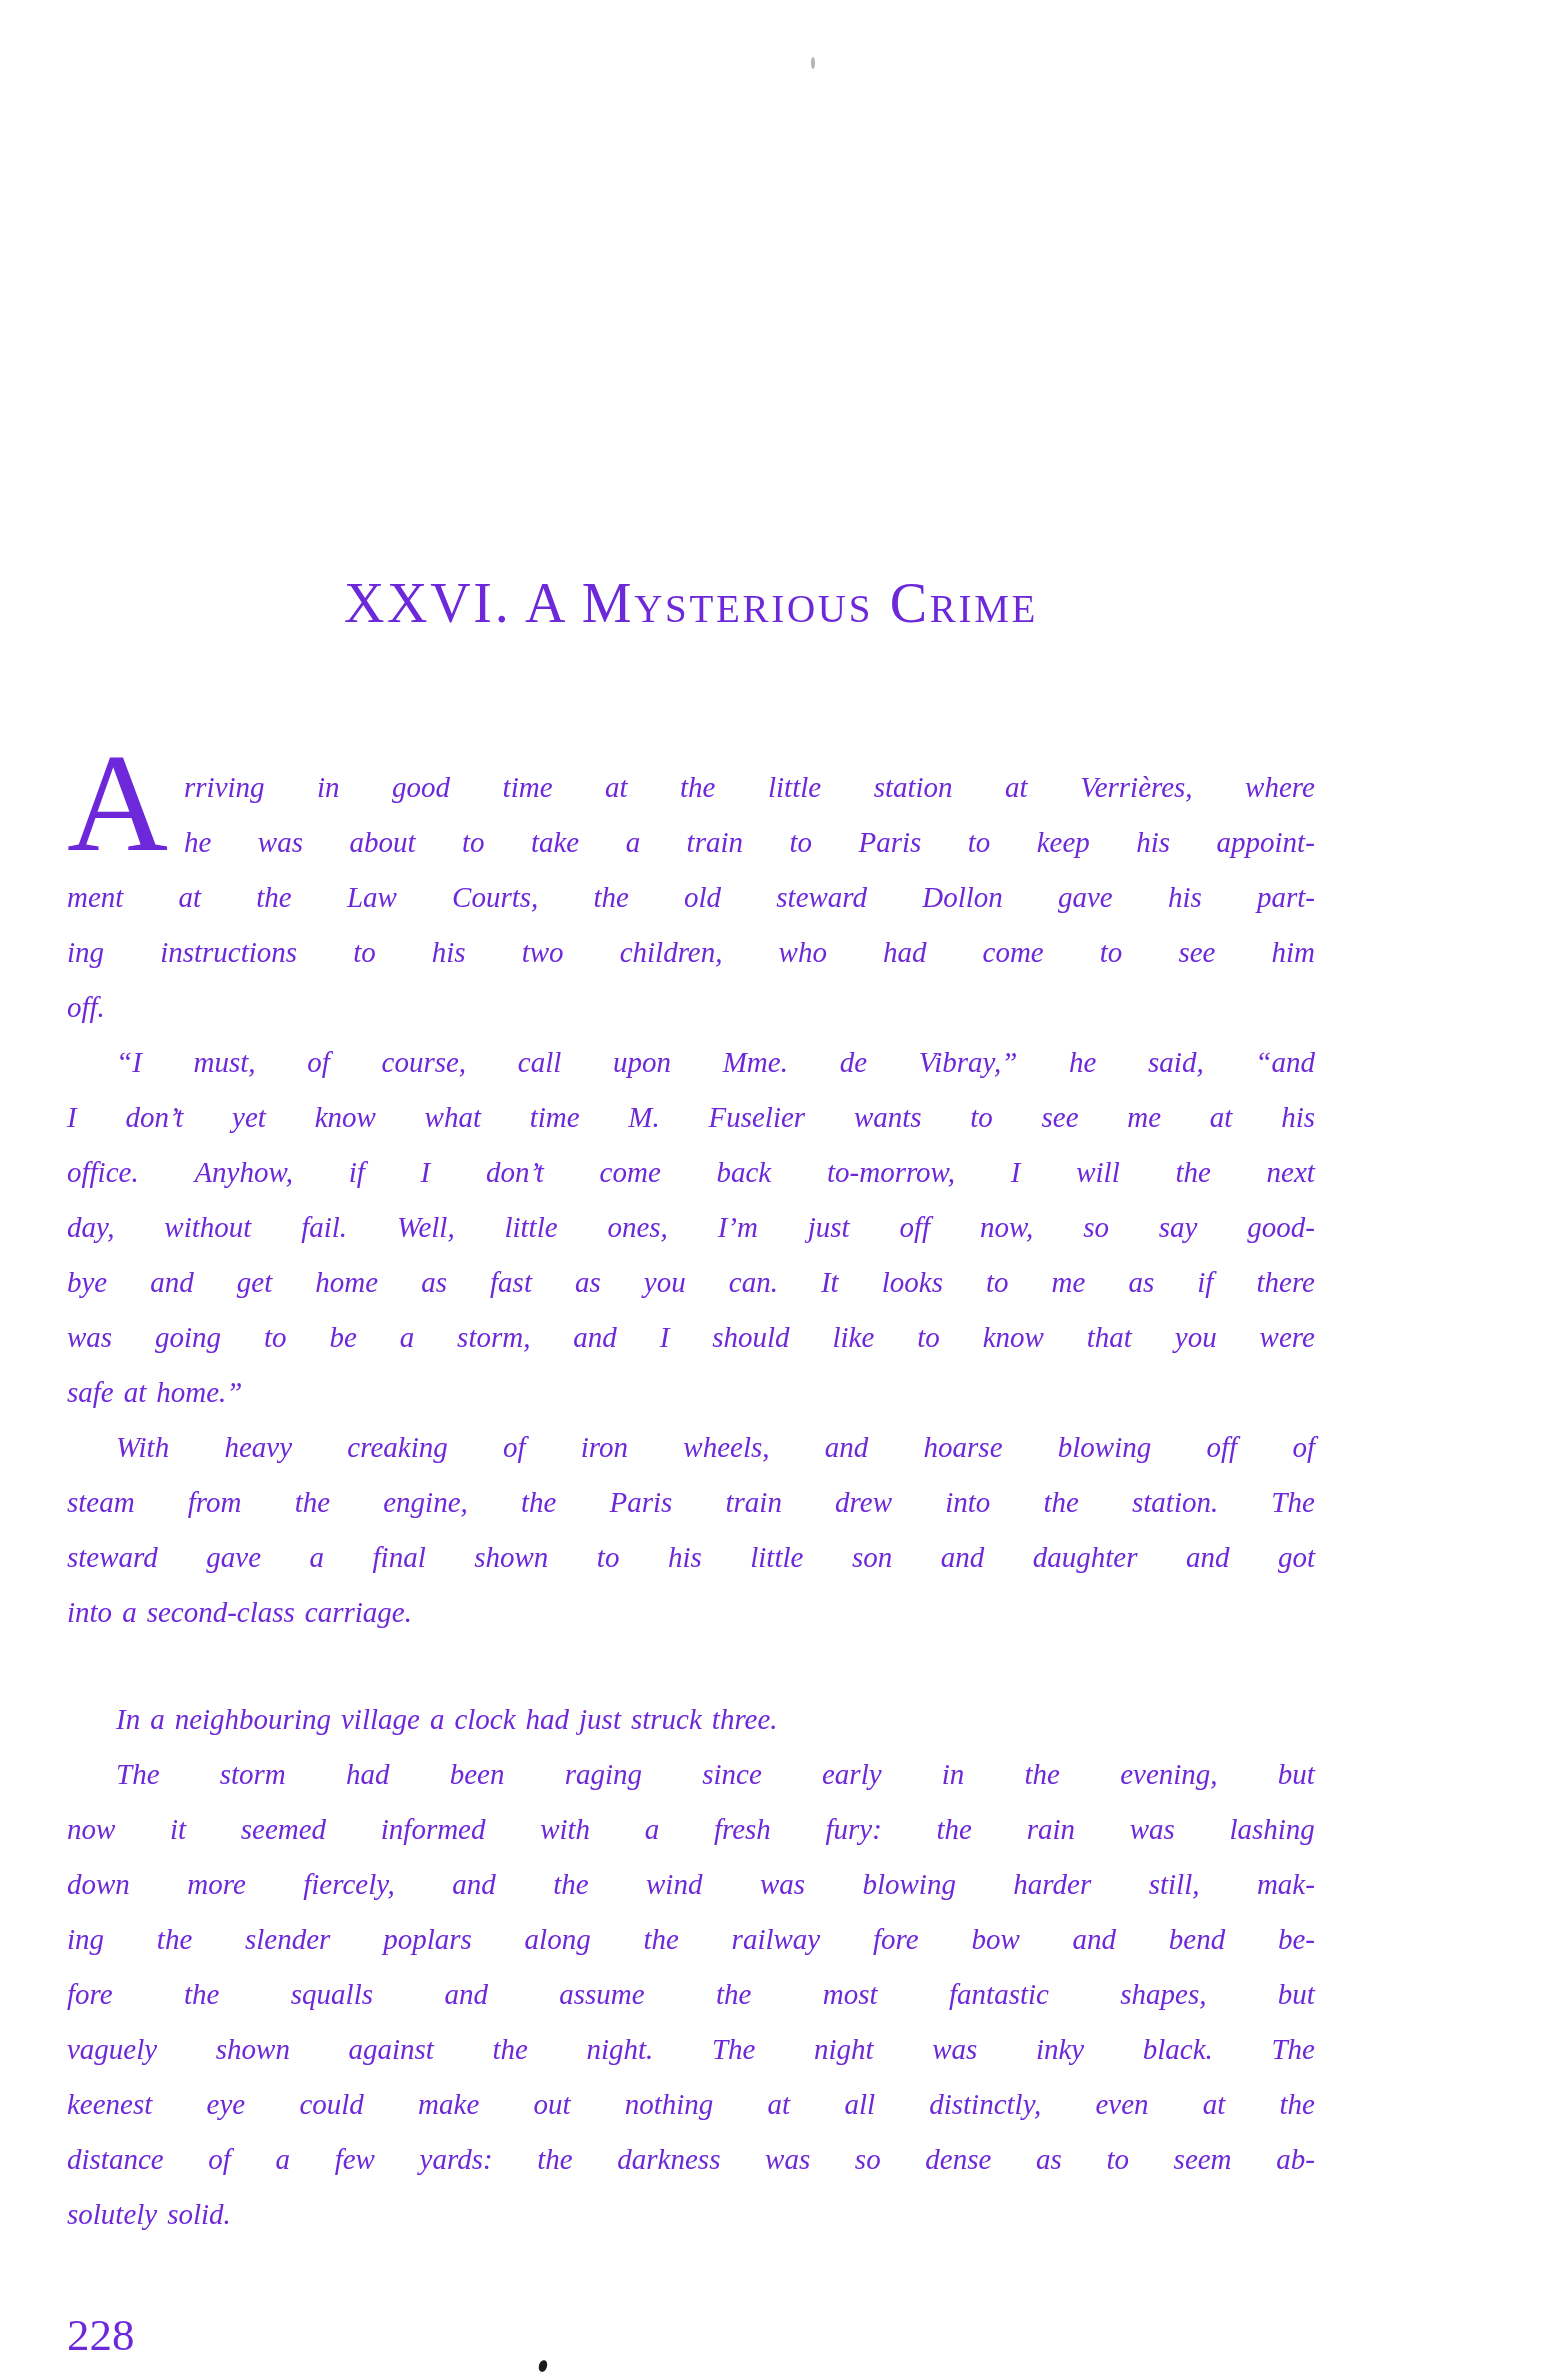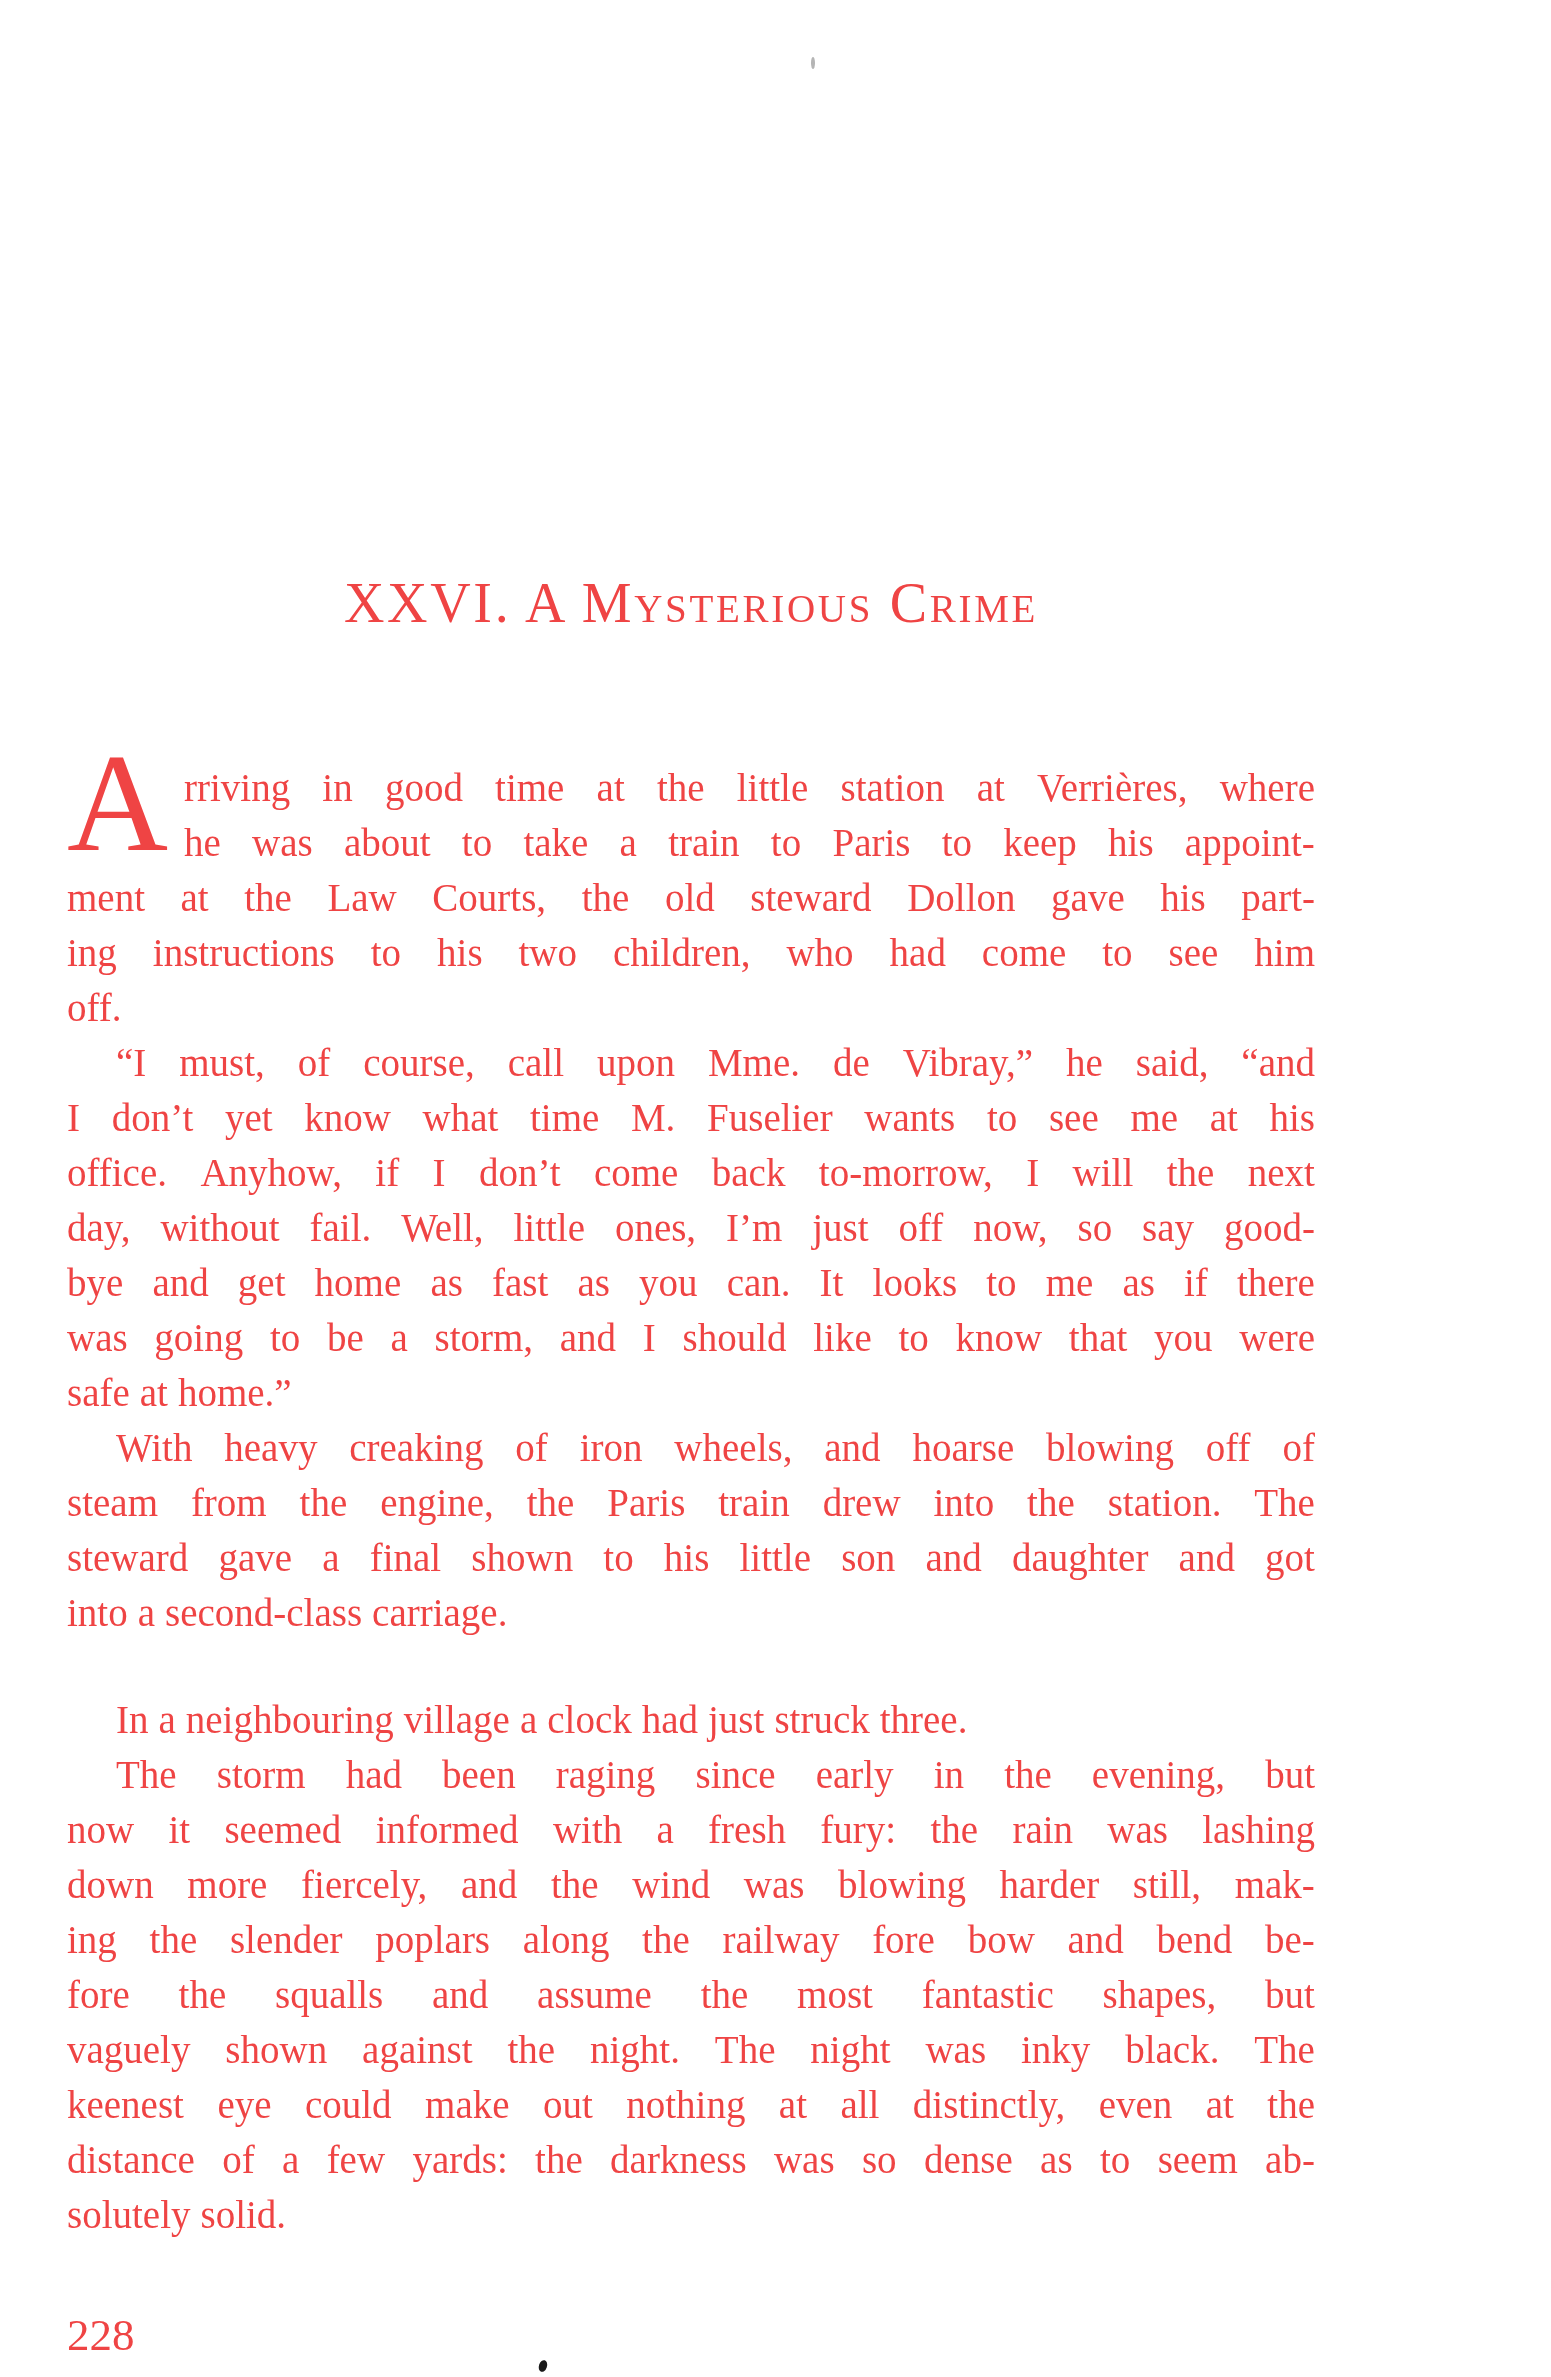--- a/index.html
+++ b/index.html
@@ -7,21 +7,21 @@
     padding: 0;
     background: #ffffff;
   }
   .page {
     position: relative;
     width: 1416px;
     height: 2377px;
     background: #ffffff;
     overflow: hidden;
     font-family: "Liberation Serif", serif;
-    color: #ef4444;
+    color: #6d28d9;
   }
   .chapter-title {
     position: absolute;
     left: 67px;
     top: 571px;
     width: 1248px;
     text-align: center;
     font-variant: small-caps;
     font-size: 56px;
     letter-spacing: 2.7px;
@@ -38,21 +38,22 @@
     left: 0;
     top: -27px;
     font-size: 140px;
     line-height: 140px;
   }
   .line {
     display: flex;
     justify-content: space-between;
     height: 55px;
     line-height: 55px;
-    font-size: 39px;
+    font-size: 29px;
+    font-style: italic;
   }
   .line span { white-space: pre; }
   .line.end {
     justify-content: flex-start;
     gap: 10px;
     align-items: center;
   }
   .line.indent { padding-left: 49px; }
   .line.dropcap { padding-left: 117px; }
   .line.gap { margin-top: 52px; }

